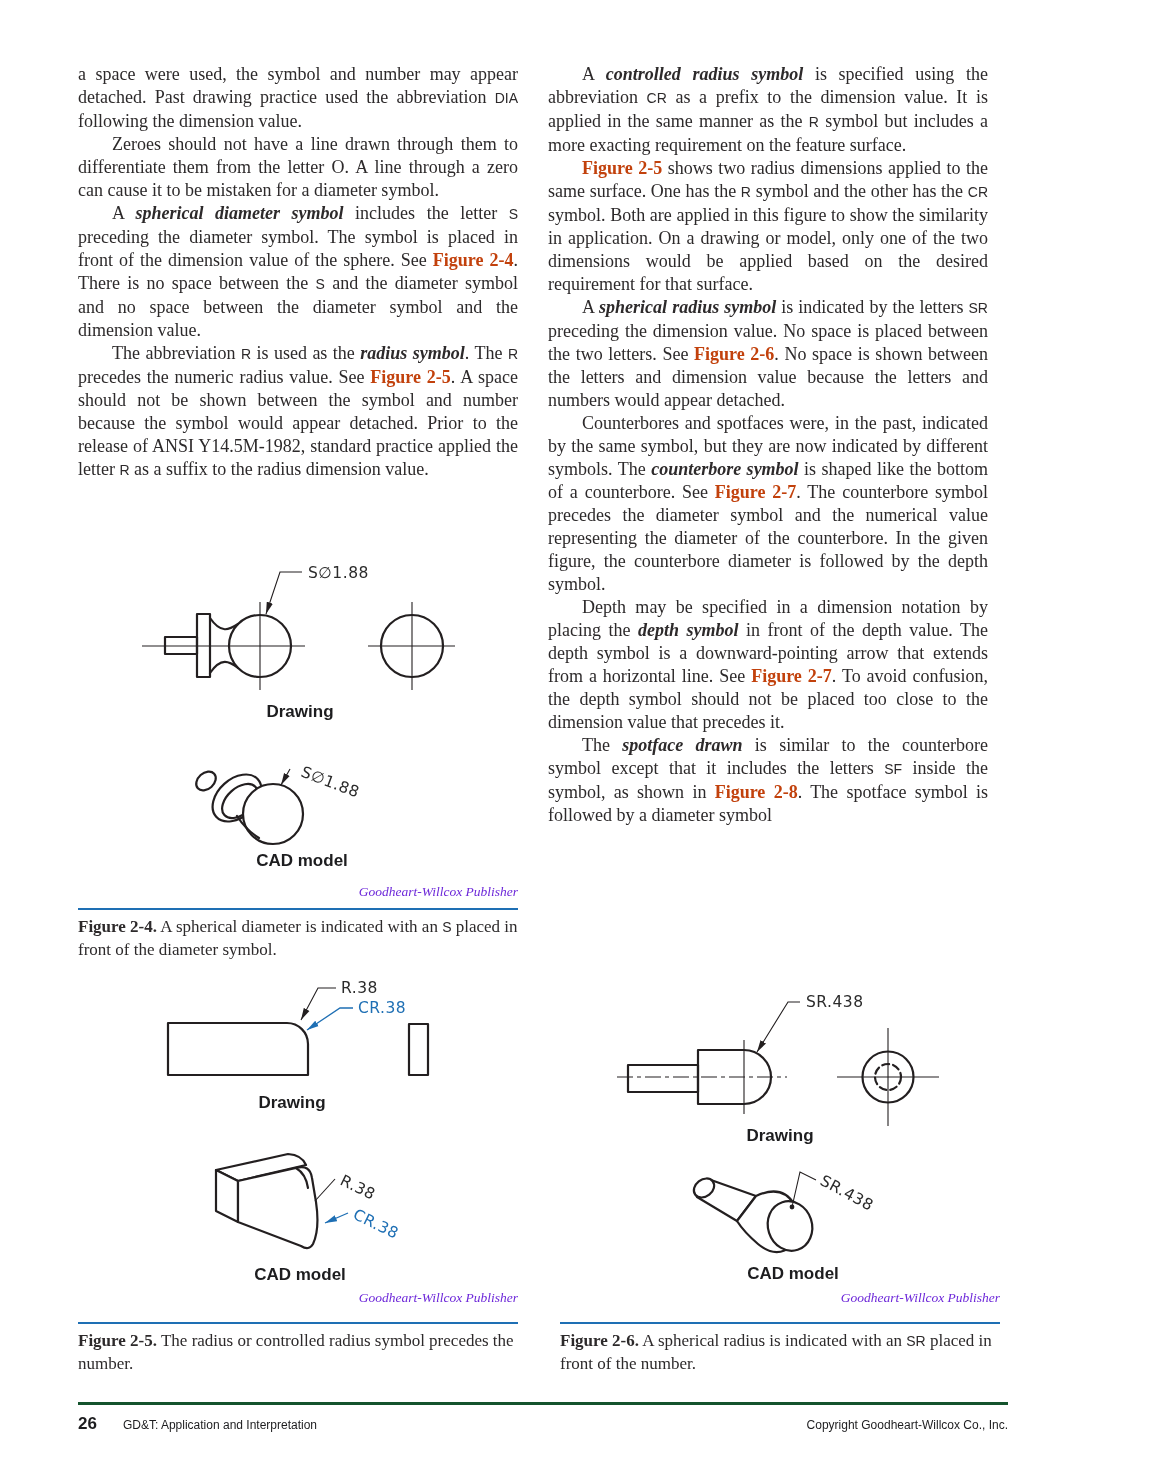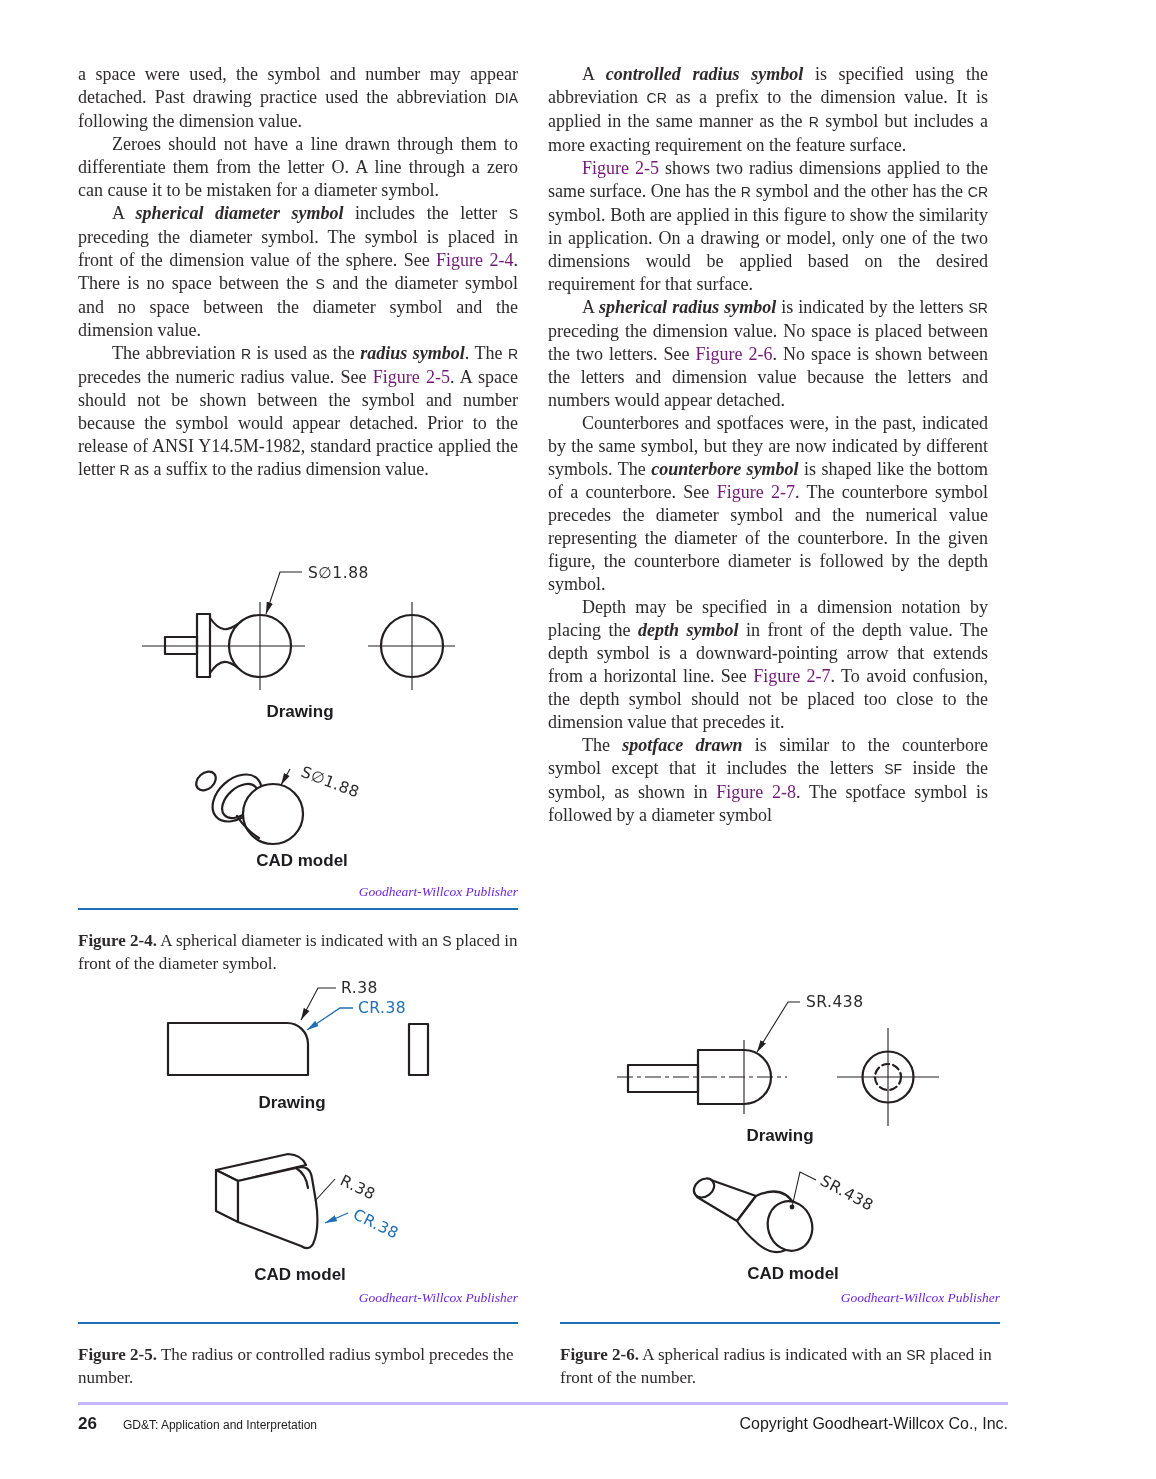--- a/index.html
+++ b/index.html
@@ -5,40 +5,40 @@
   html,body{margin:0;padding:0;background:#e8e8e8;}
   .page{position:relative;width:1156px;height:1479px;background:#ffffff;margin:0 auto;overflow:hidden;}
   .col{position:absolute;width:440px;font:18px/23px "Liberation Serif",serif;color:#2d2a2b;
        text-align:justify;hyphens:auto;-webkit-hyphens:auto;overflow:hidden;}
   .col-left{left:78px;top:63px;height:486px;}
   .col-right{left:548px;top:63px;height:905px;}
   .para{margin:0;}
   .ind{text-indent:34px;}
   .t-sans{font-family:"Liberation Sans",sans-serif;font-size:14px;}
   .t-bi{font-weight:bold;font-style:italic;}
-  .t-fig{font-weight:normal;color:#701a75;}
+  .t-fig{font-weight:bold;color:#c2410c;}
   .t-cb{font-weight:bold;}
   .fig-svg{position:absolute;}
   .credit{position:absolute;width:440px;text-align:right;font:italic 13.5px "Liberation Serif",serif;color:#6d28d9;}
-  .caption{position:absolute;width:440px;border-top:2.5px solid #1e6fb4;padding-top:20px;margin:0;
+  .caption{position:absolute;width:440px;border-top:2.5px solid #1e6fb4;padding-top:6px;margin:0;
            font:17px/22.5px "Liberation Serif",serif;color:#2d2a2b;}
   .obj{fill:none;stroke:#231f20;stroke-width:2.2;stroke-linejoin:round;stroke-linecap:round;}
   .objf{fill:#ffffff;stroke:#231f20;stroke-width:2.2;stroke-linejoin:round;}
   .thin{fill:none;stroke:#231f20;stroke-width:1.1;}
   .thinb{fill:none;stroke:#1e6fb4;stroke-width:1.3;}
   .dim{font-family:"DejaVu Sans",sans-serif;font-size:15.5px;fill:#2b2b2b;letter-spacing:.5px;}
   .dimb{font-family:"DejaVu Sans",sans-serif;font-size:15.5px;fill:#1e6fb4;letter-spacing:.5px;}
   .sub{font-family:"Liberation Sans",sans-serif;font-weight:bold;font-size:17px;fill:#1d1d1f;}
-  .footer{position:absolute;left:78px;top:1402px;width:930px;border-top:3px solid #c4b5fd;padding-top:9px;
+  .footer{position:absolute;left:78px;top:1402px;width:930px;border-top:3px solid #14532d;padding-top:9px;
           display:flex;justify-content:space-between;align-items:baseline;
           font-family:"Liberation Sans",sans-serif;color:#1d1d1f;}
   .footer-left{display:flex;align-items:baseline;gap:26px;}
   .page-num{font-weight:bold;font-size:17px;}
   .book-title{font-size:12px;}
-  .copyright{font-size:16px;}
+  .copyright{font-size:12px;}
 </style>
 </head>
 <body>
 
 <div class="page">
 
   <div class="col col-left">
       <p class="para"><span>a space were used, the symbol and number may appear detached. Past drawing practice used the abbreviation </span><span class="t-sans">DIA</span><span> following the dimension value.</span></p>
       <p class="para ind"><span>Zeroes should not have a line drawn through them to differentiate them from the letter O. A line through a zero can cause it to be mistaken for a diameter symbol.</span></p>
       <p class="para ind"><span>A </span><span class="t-bi">spherical diameter symbol</span><span> includes the letter </span><span class="t-sans">S</span><span> preceding the diameter symbol. The symbol is placed in front of the dimension value of the sphere. See </span><span class="t-fig">Figure 2-4</span><span>. There is no space between the </span><span class="t-sans">S</span><span> and the diameter symbol and no space between the diameter symbol and the dimension value.</span></p>

